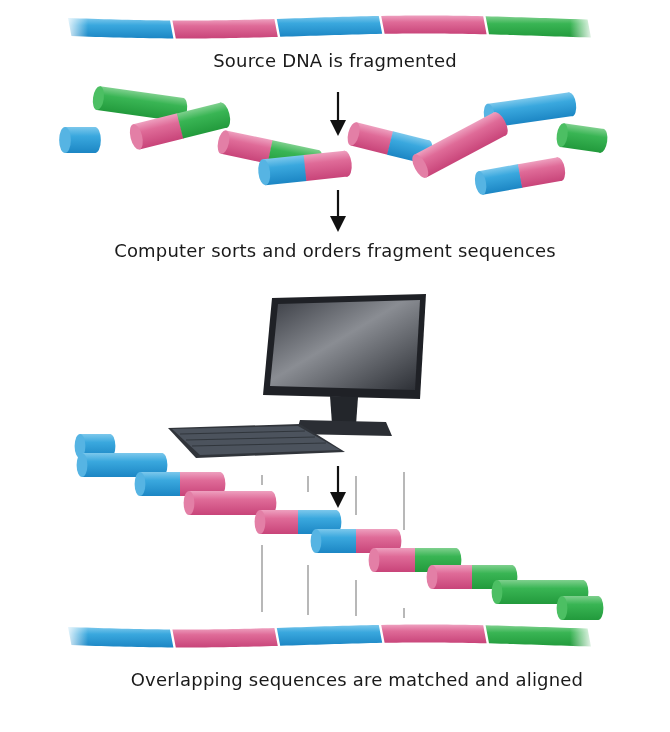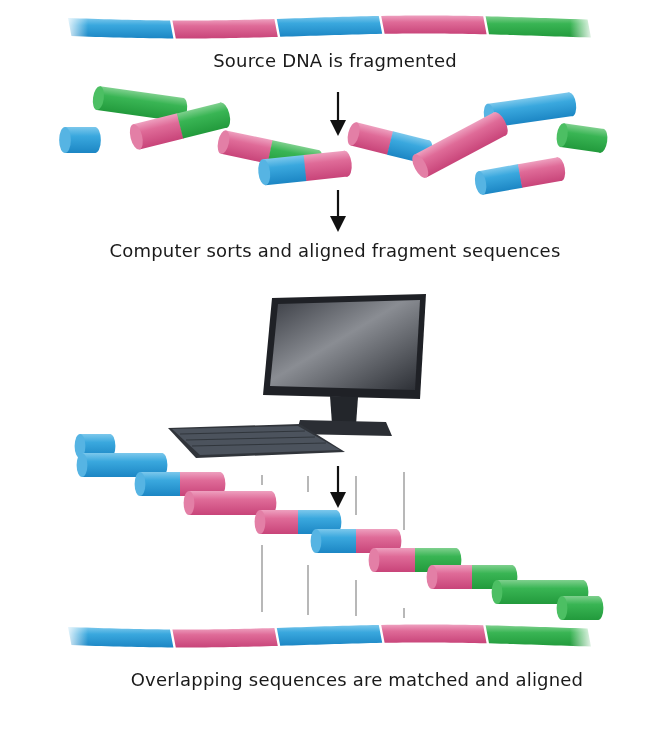--- a/index.html
+++ b/index.html
@@ -218,16 +218,16 @@
       <path d="M172.4,629.4557181268217 L172.4,629.4557181268217 L178.4,629.4851490344539 L184.4,629.4989041093387 L190.4,629.496896587161 L196.4,629.4791391309772 L202.4,629.4457437513383 L208.4,629.3969210997501 L214.4,629.3329791399242 L220.4,629.2543212052034 L226.4,629.1614434544144 L232.4,629.054931742195 L238.4,628.9354579235379 L244.4,628.8037756158611 L250.4,628.6607154453375 L256.4,628.507179807467 L262.4,628.3441371749436 L268.4,628.1726159887189 L274.4,627.9936981707989 L277.8,645.8894550142821 L271.8,646.072065995135 L265.8,646.247914593933 L259.8,646.4158915922008 L253.8,646.5749374239749 L247.8,646.7240488593392 L241.8,646.8622853326013 L235.8,646.9887748751978 L229.8,647.1027196158994 L223.8,647.2034008136277 L217.8,647.2901833911319 L211.8,647.362519940932 L205.8,647.4199541782577 L199.8,647.4621238192035 L193.8,647.4887628659442 L187.8,647.4997032845969 L181.8,647.4948760651464 L175.8,647.4743116567464Z" fill="url(#gPink)"></path>
       <path d="M276.8,627.9203113817117 L276.8,627.9203113817117 L282.8,627.7329433929165 L288.8,627.540952140936 L294.8,627.3455486689367 L300.8,627.147965543699 L306.8,626.9494490808291 L312.8,626.7512514832439 L318.8,626.5546229425203 L324.8,626.3608037529326 L330.8,626.1710164879188 L336.8,625.9864582883275 L342.8,625.808293311088 L348.8,625.637645385937 L354.8,625.4755909265206 L360.8,625.3231521405883 L366.8,625.181290582107 L372.8,625.0509010859672 L378.8,624.93280612354 L382.20000000000005,642.8716292832403 L376.20000000000005,642.982421509885 L370.20000000000005,643.1059402259785 L364.20000000000005,643.2414062996831 L358.20000000000005,643.3879652375721 L352.20000000000005,643.5446925746068 L346.20000000000005,643.710599705481 L340.20000000000005,643.8846401205491 L334.20000000000005,644.0657160070039 L328.20000000000005,644.2526851736643 L322.20000000000005,644.4443682556936 L316.20000000000005,644.6395561538012 L310.20000000000005,644.8370176610041 L304.20000000000005,645.035507228839 L298.20000000000005,645.2337728240376 L292.20000000000005,645.4305638261075 L286.20000000000005,645.6246389159999 L280.20000000000005,645.8147739061078Z" fill="url(#gBlue)"></path>
       <path d="M381.20000000000005,624.889180186245 L381.20000000000005,624.889180186245 L387.20000000000005,624.7895307585093 L393.20000000000005,624.7038245372545 L399.20000000000005,624.6326021405164 L405.20000000000005,624.5763128252063 L411.20000000000005,624.5353116532862 L417.20000000000005,624.5098572521078 L423.20000000000005,624.5001101830421 L429.20000000000005,624.5061319286891 L435.20000000000005,624.5278845050583 L441.20000000000005,624.5652307011636 L447.20000000000005,624.6179349445242 L453.20000000000005,624.6856647871087 L459.20000000000005,624.7679930023526 L465.20000000000005,624.8644002800194 L471.20000000000005,624.974278501908 L477.20000000000005,625.0969345777429 L483.20000000000005,625.2315948170518 L486.6,643.3129111800536 L480.6,643.1718209853498 L474.6,643.0422625853467 L468.6,642.9250532090241 L462.6,642.8209321901418 L456.6,642.7305563036678 L450.6,642.6544956229702 L444.6,642.5932299239068 L438.6,642.5471456584925 L432.6,642.5165335172359 L426.6,642.5015865955207 L420.6,642.5023991755979 L414.6,642.5189661318716 L408.6,642.5511829632308 L402.6,642.5988464522211 L396.6,642.6616559469012 L390.6,642.7392152572965 L384.6,642.8310351544868Z" fill="url(#gPink)"></path>
       <path d="M485.6,625.2886322351783 L485.6,625.2886322351783 L491.6,625.4386553424398 L497.6,625.5985271056064 L503.6,625.7672390849484 L509.6,625.9437270783862 L515.6,626.1268778342682 L521.6,626.3155360735439 L527.6,626.5085117770376 L533.6,626.7045876918562 L539.6,626.9025270095814 L545.6,627.1010811678146 L551.6,627.2989977258644 L557.6,627.4950282648957 L563.6,627.687936262712 L569.6,627.876504893494 L575.6,628.0595447032989 L581.6,628.2359011129024 L587.6,628.404461700658 L591,646.4961128749508 L585,646.3324453159886 L579,646.1603729532787 L573,645.9809811855399 L567,645.7954015808626 L561,645.6048047389992 L555,645.4103929074503 L549,645.2133923979231 L543,645.0150458509983 L537,644.8166043977959 L531,644.6193197680866 L525,644.4244363946251 L519,644.2331835635127 L513,644.0467676601015 L507,643.8663645593524 L501,643.6931122086459 L495,643.5281034498339 L489,643.3723791258071Z" fill="url(#gGreen)"></path>
       <rect x="64" y="622" width="24" height="28" fill="url(#fadeL)"></rect>
       <rect x="570" y="622" width="24" height="28" fill="url(#fadeR)"></rect>
     </g>
 </svg>
 
 <div class="label" id="lbl1">Source DNA is fragmented</div>
-<div class="label" id="lbl2">Computer sorts and aligned fragment sequences</div>
+<div class="label" id="lbl2">Computer sorts and orders fragment sequences</div>
 <div class="label" id="lbl3">
   <span>Overlapping sequences are matched and aligned</span>
 </div>
 
 </body></html>

